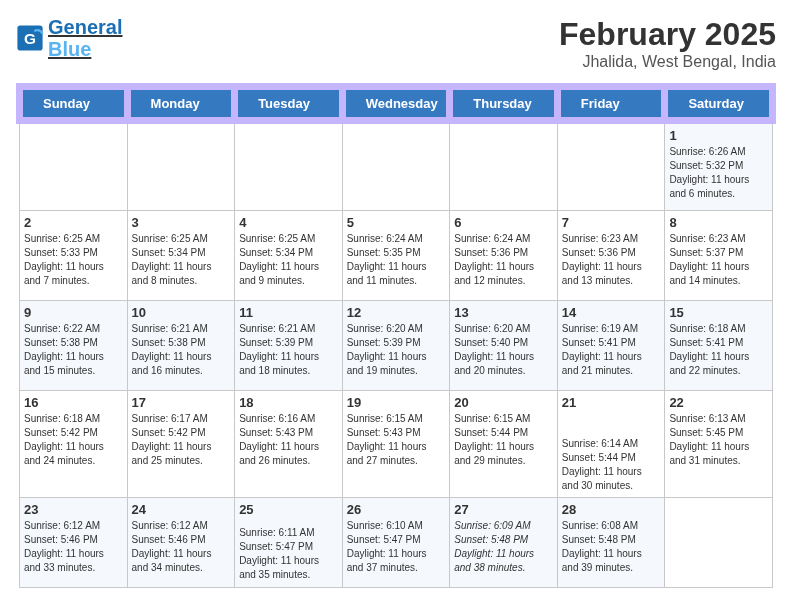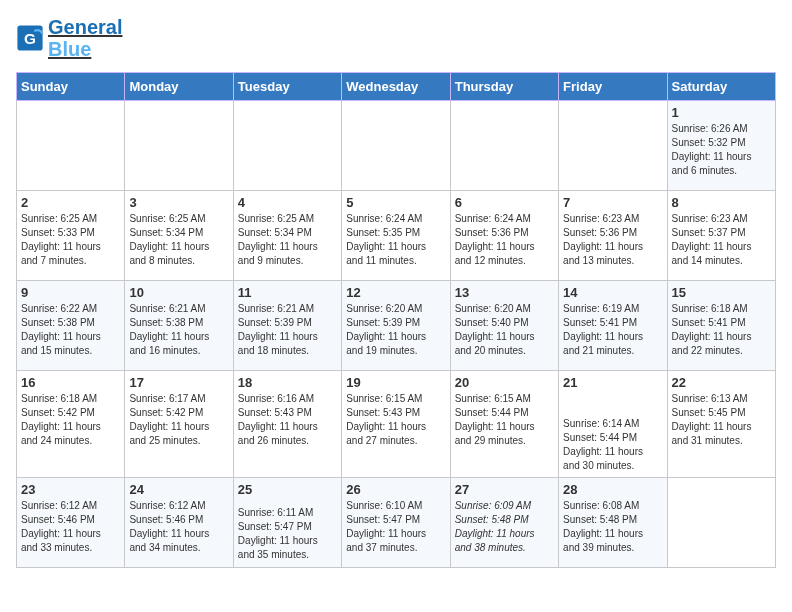--- a/index.html
+++ b/index.html
@@ -52,23 +52,23 @@
       border-collapse: collapse;
       table-layout: fixed;
     }
     thead tr {
       background: #3579c0;
     }
     thead th {
       color: #fff;
       font-size: 13px;
       font-weight: bold;
-      padding: 6px 4px;
+      padding: 6px 20px;
       text-align: left;
-      border: 1px solid #c4b5fd;
+      border: 7px solid #c4b5fd;
     }
     tbody td {
       border: 1px solid #c8c8c8;
       vertical-align: top;
       padding: 4px;
       height: 90px;
       font-size: 10.5px;
       color: #333;
       background: #fff;
     }
@@ -103,20 +103,24 @@
       <text x="20" y="28" text-anchor="middle" fill="white" font-size="22" font-weight="bold" font-family="Arial">G</text>
       <path d="M26 10 Q34 6 38 14" stroke="#5ab4f0" stroke-width="3" fill="none"></path>
     </svg>
     <div>
       <div class="logo-text">
         <span>General</span><br>
         <span style="color:#5ab4f0;">Blue</span>
       </div>
     </div>
   </div>
+  <div class="title-area">
+    <div class="calendar-title">February 2025</div>
+    <div class="calendar-subtitle">Jhalida, West Bengal, India</div>
+  </div>
 </div>
 
 <table>
   <thead>
     <tr>
     <th>Sunday</th>
         <th>Monday</th>
         <th>Tuesday</th>
         <th>Wednesday</th>
         <th>Thursday</th>

